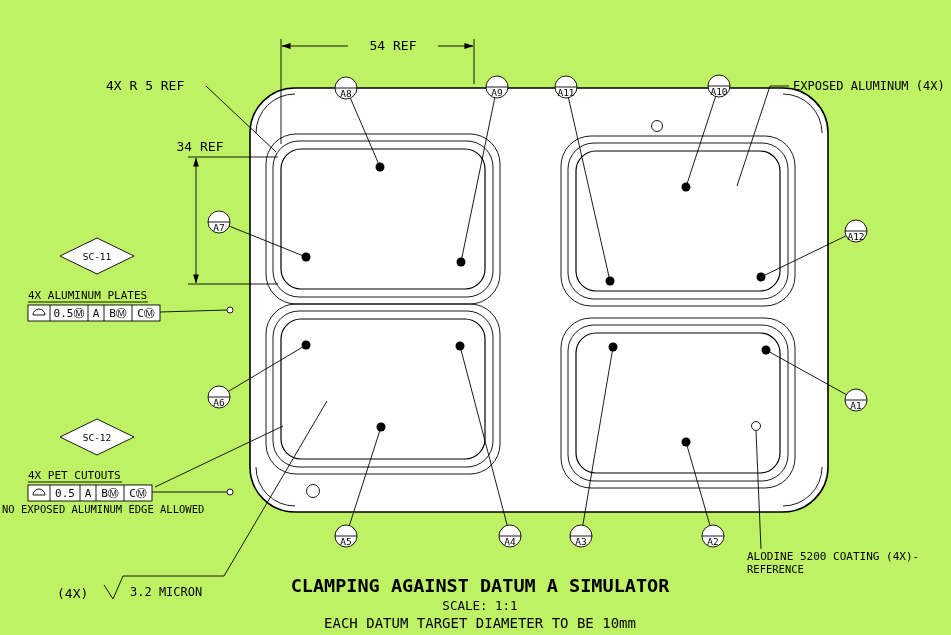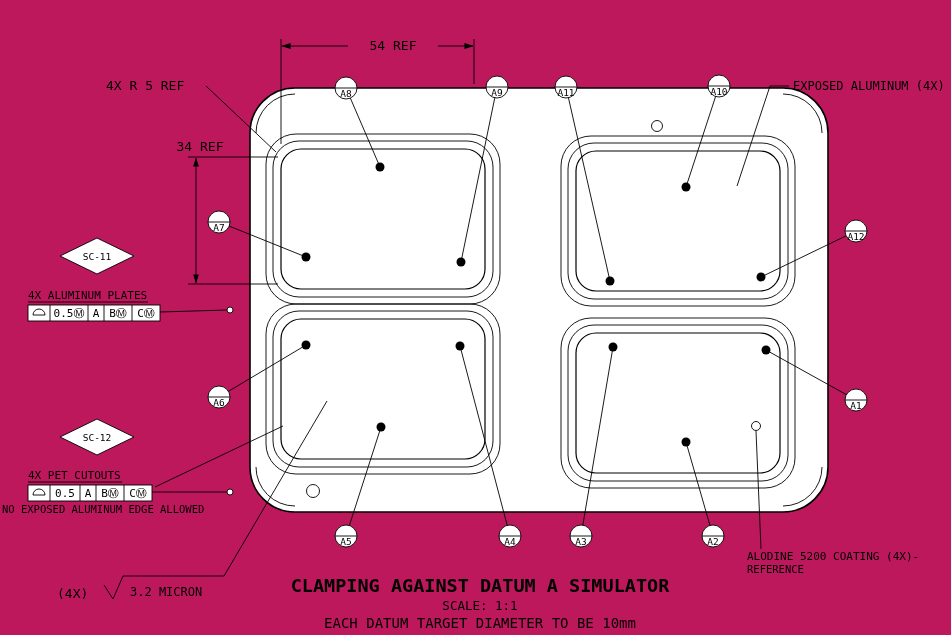--- a/index.html
+++ b/index.html
@@ -1,17 +1,17 @@
 <!DOCTYPE html>
 <html><head>
 <meta charset="utf-8">
 <style>
   * { margin:0; padding:0; box-sizing:border-box; }
   html,body { background:#ffffff; }
-  .sheet { width:951px; height:635px; background:#be185d; position:relative; overflow:hidden;
+  .sheet { width:951px; height:635px; background:#bef264; position:relative; overflow:hidden;
            font-family:"DejaVu Sans Mono","DejaVu Sans",monospace;text-align:right; }
   svg { display:block; }
   svg text { font-family:"DejaVu Sans Mono","DejaVu Sans",monospace; fill:#000; }
   .t13  { font-size:13px; }
   .t12  { font-size:12px; }
   .t11  { font-size:11px; }
   .t10  { font-size:10.5px; }
   .t9   { font-size:9.5px; }
   .mid  { text-anchor:middle; }
   .title-t { font-size:18.5px; font-weight:bold; }

